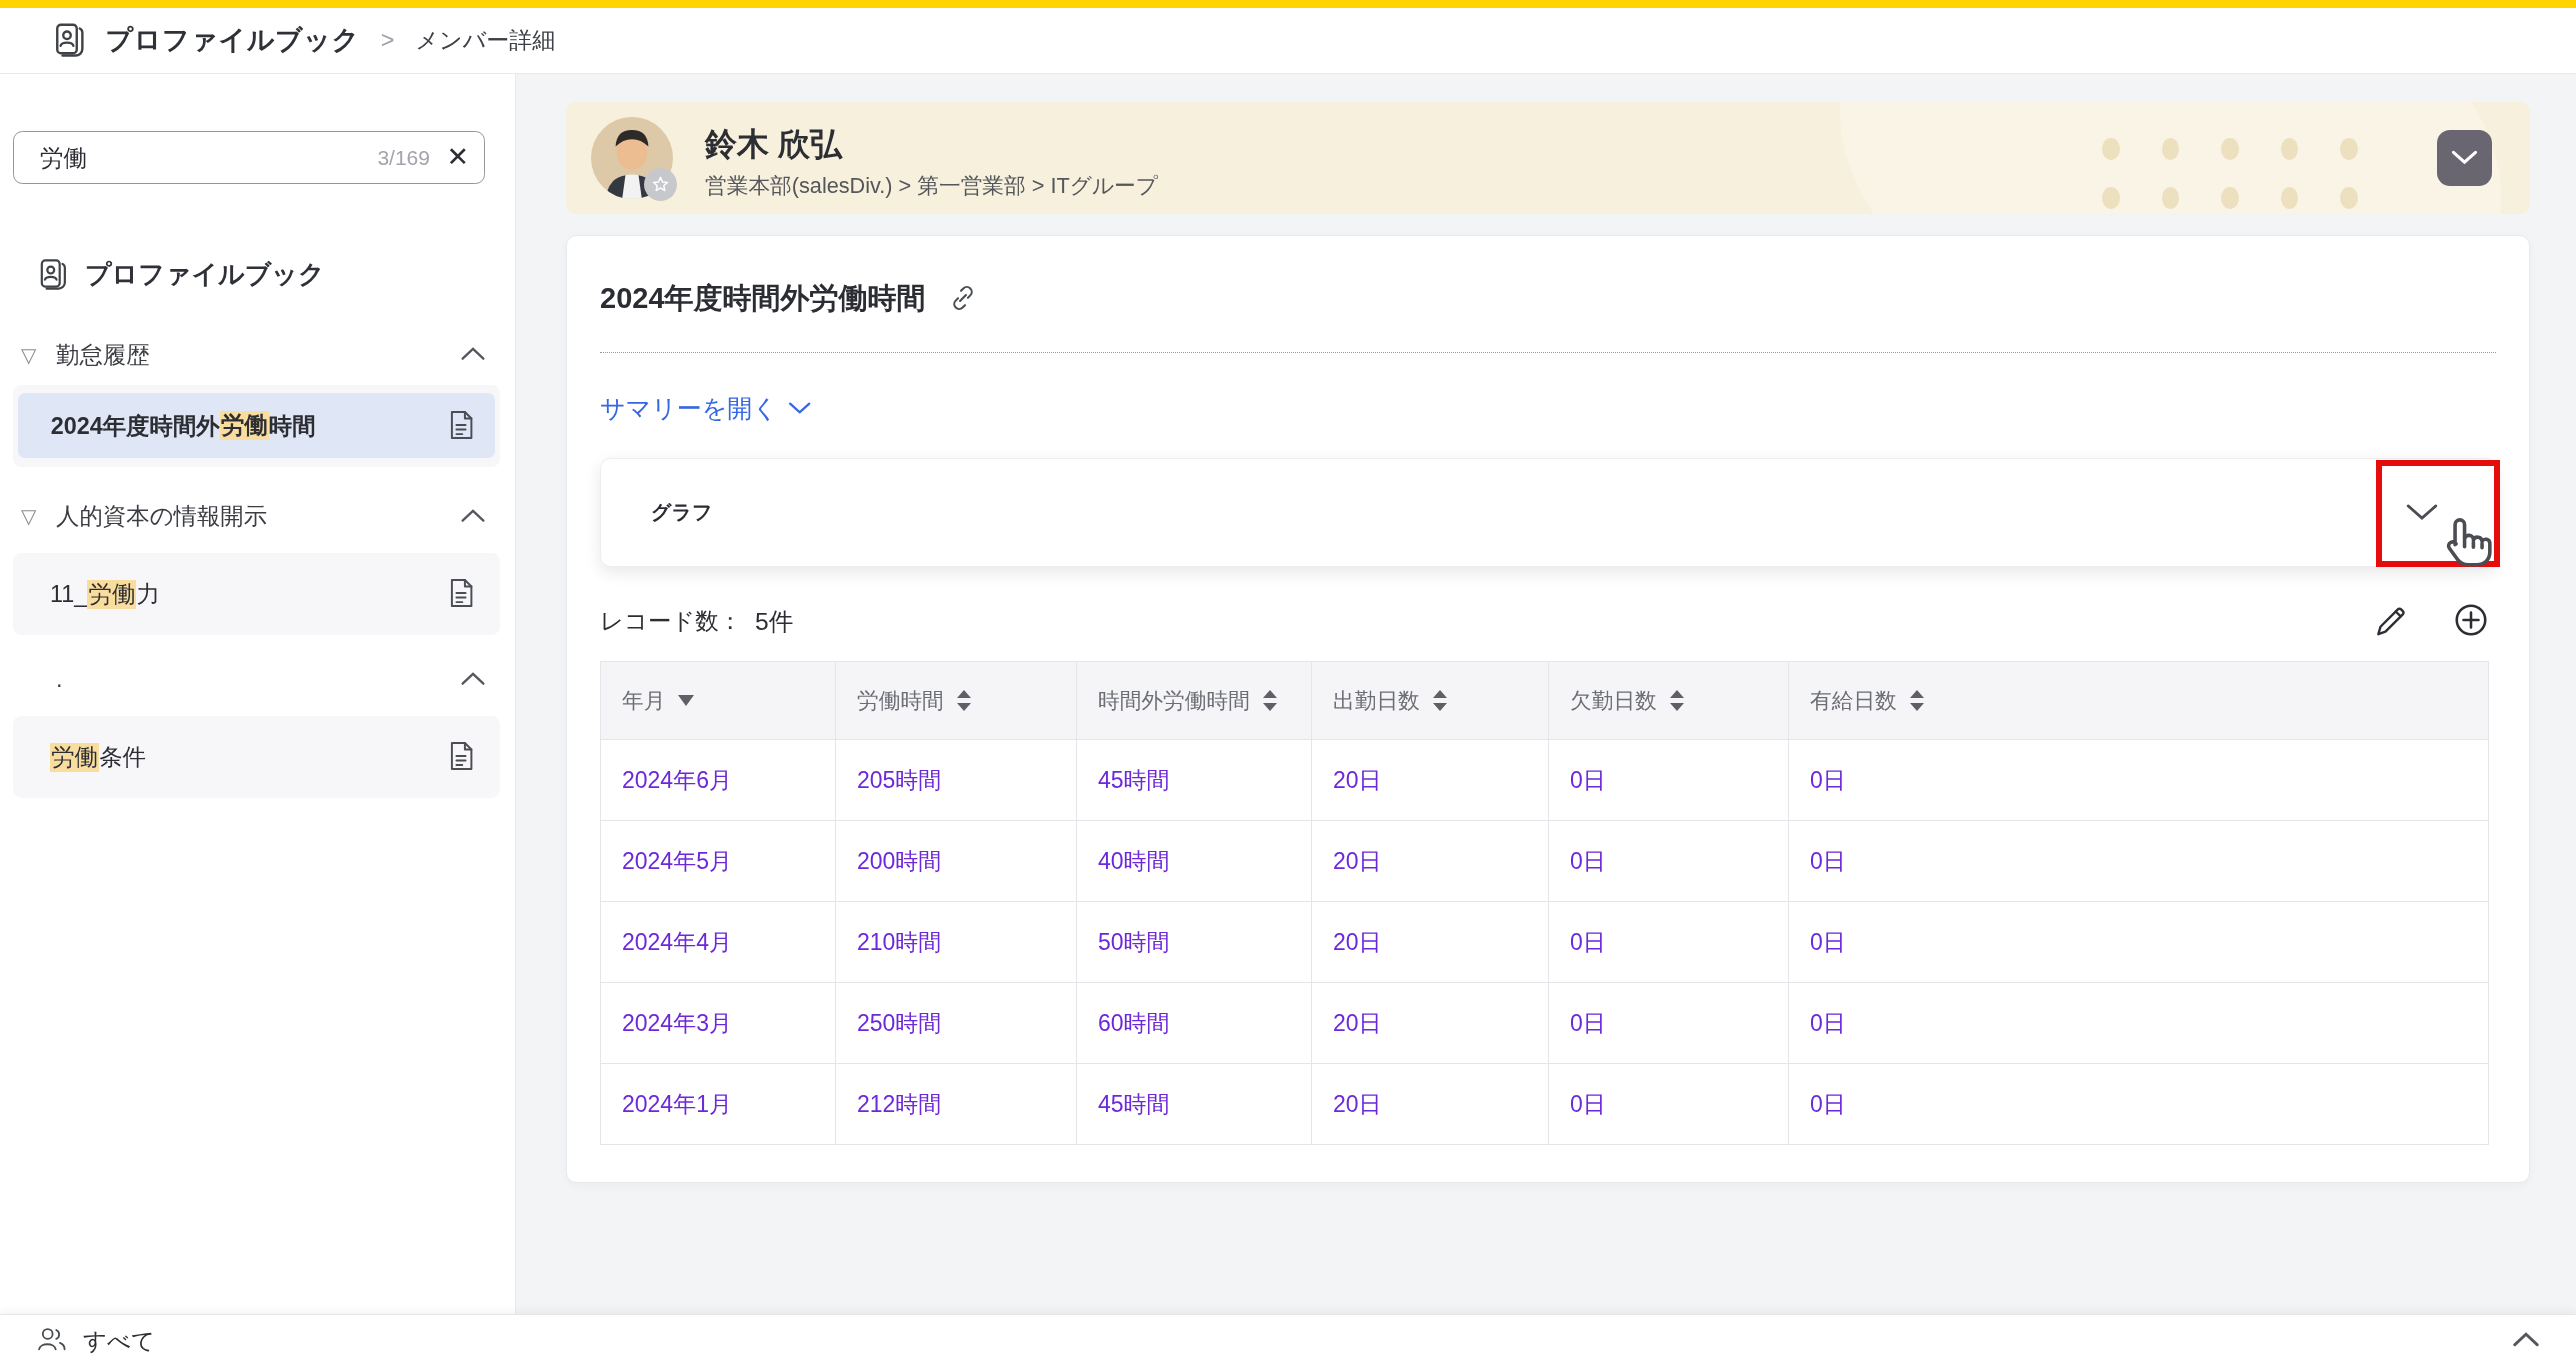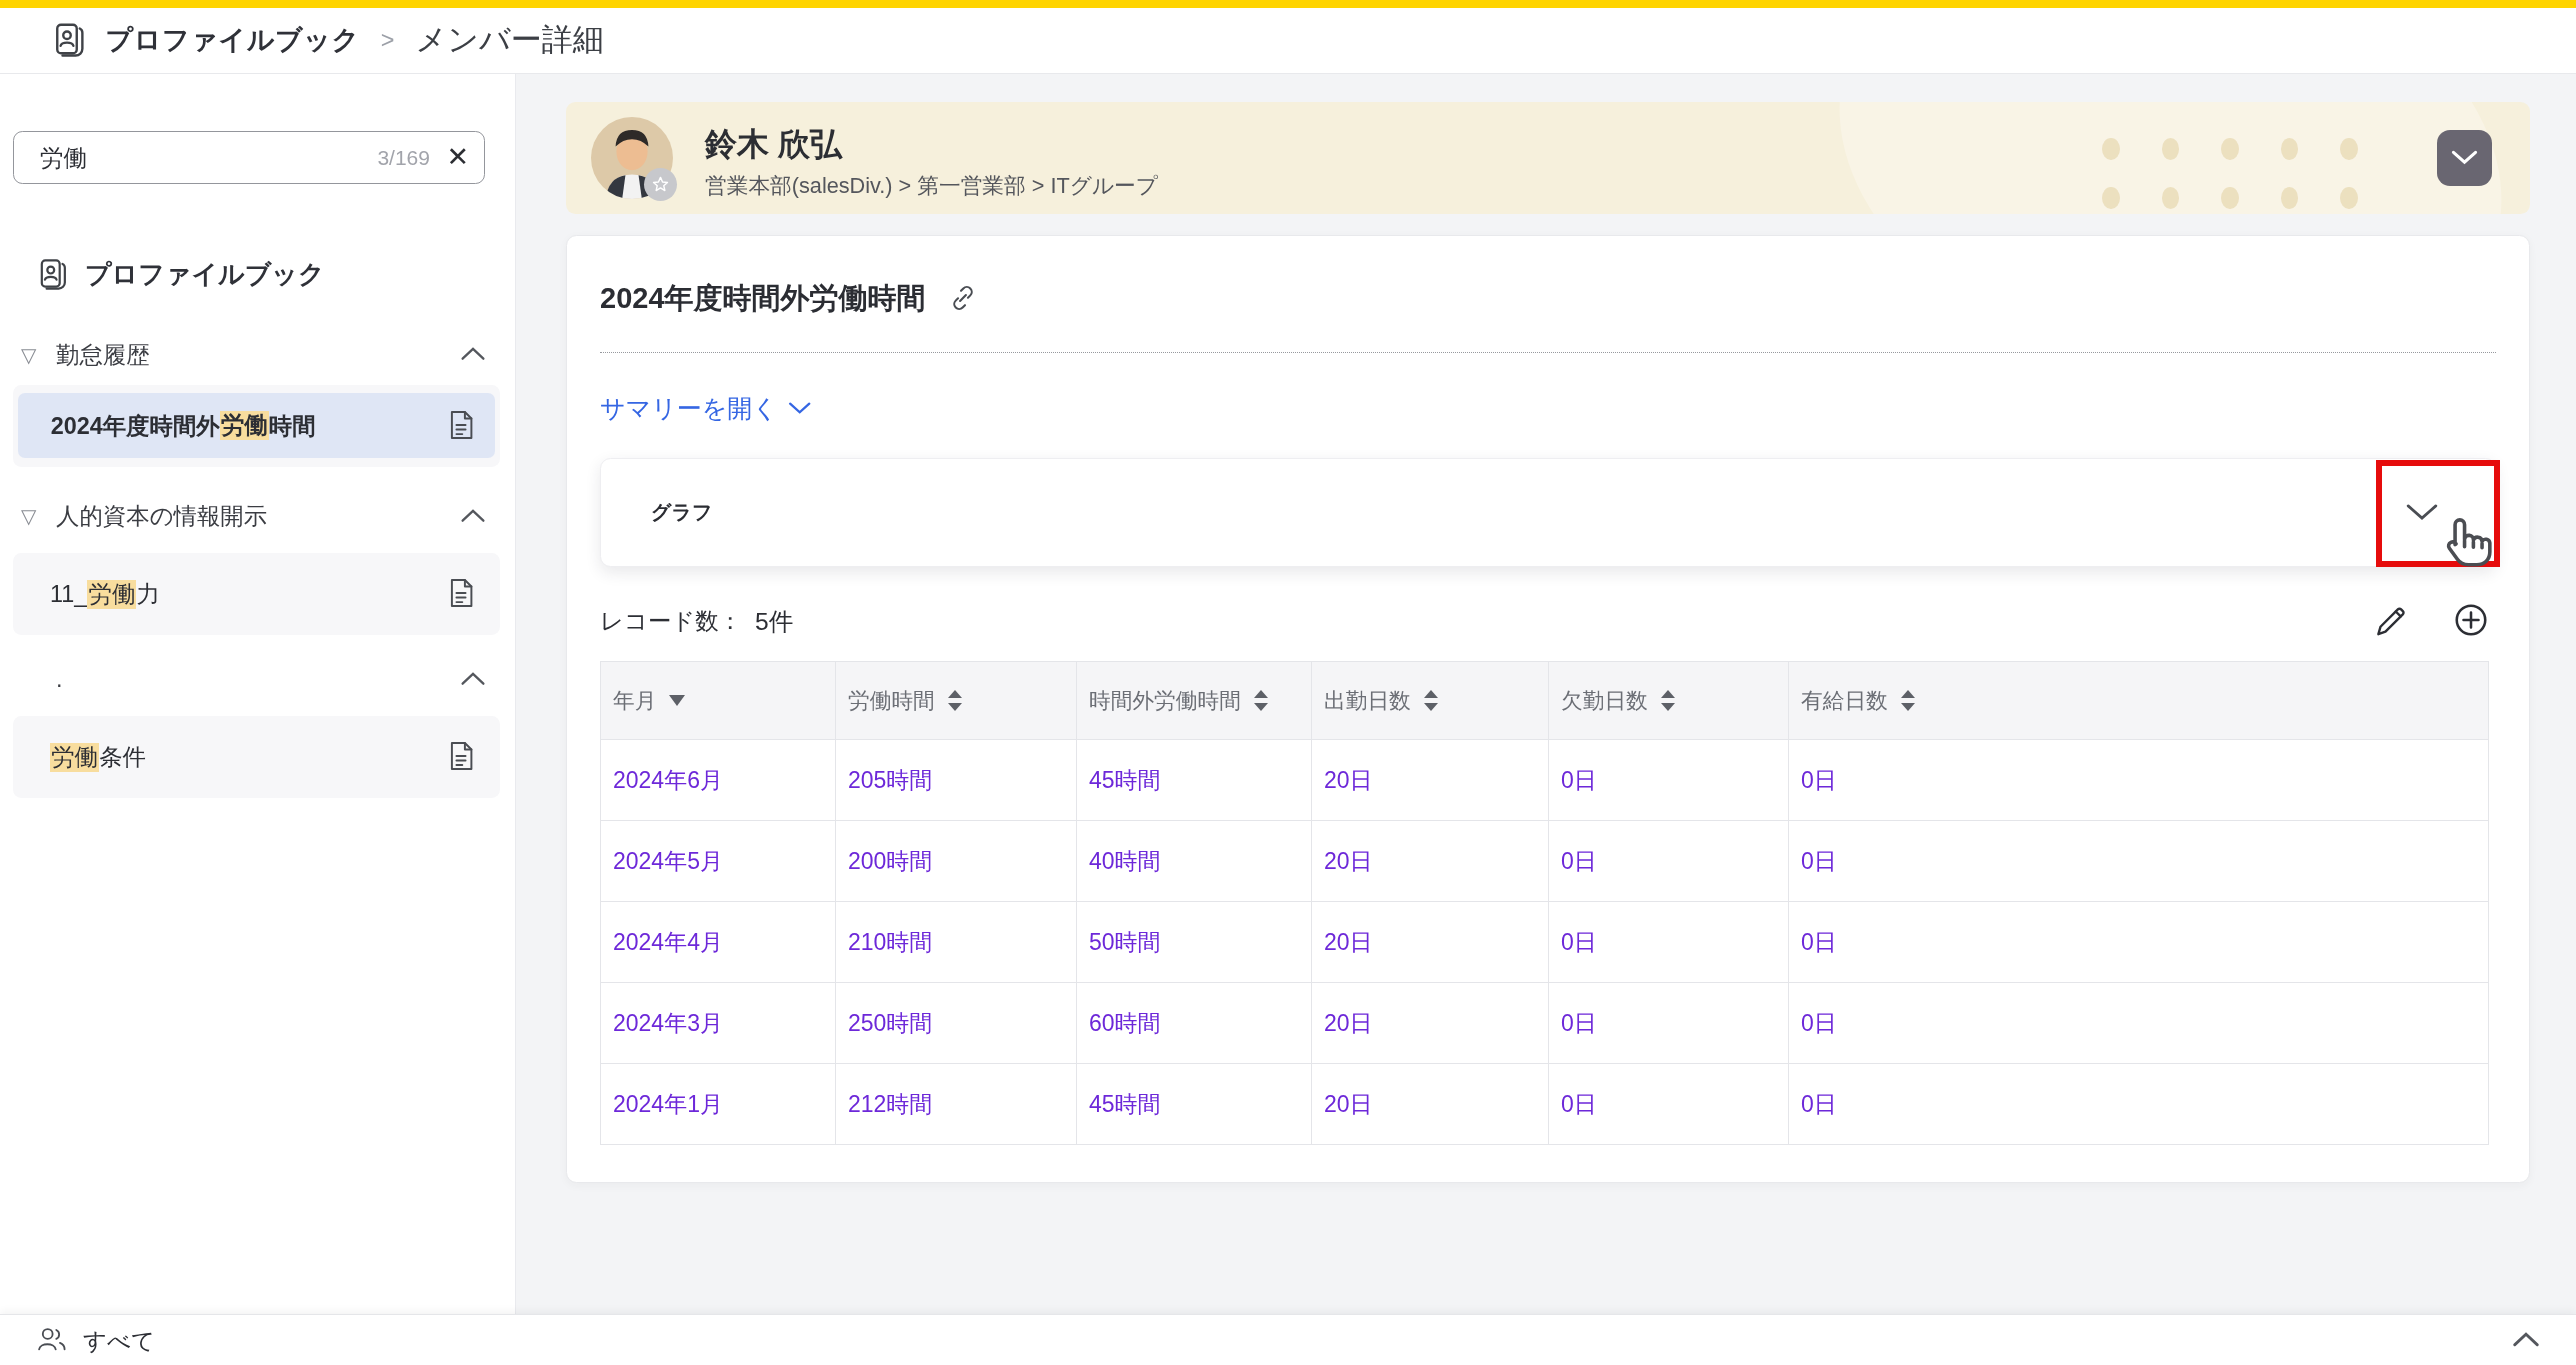--- a/index.html
+++ b/index.html
@@ -5,21 +5,21 @@
   * { margin:0; padding:0; box-sizing:border-box; }
   html,body { width:2576px; height:1366px; }
   body { font-family:"Liberation Sans", sans-serif; color:#2c2e34; background:#fff; position:relative; overflow:hidden; }
 
   
   .topbar { position:absolute; left:0; top:0; width:2576px; height:7.6px; background:#ffd400; }
   .appbar { position:absolute; left:0; top:7.6px; width:2576px; height:66px; background:#fff;
             border-bottom:0.6px solid #e8e9ec; display:flex; align-items:center; padding-left:52px; gap:17.6px; }
   .appbar .ttl { font-size:27px; font-weight:bold; color:#2f3138; letter-spacing:0.6px; }
   .appbar .sep { font-size:23.4px; color:#9ca0a8; margin:0 3.5px; }
-  .appbar .cur { font-size:31px; color:#3c3f45; }
+  .appbar .cur { font-size:23px; color:#3c3f45; }
 
   .icon { display:inline-block; flex:none; }
 
   
   .sidebar { position:absolute; left:0; top:74px; width:516px; bottom:52px; background:#fff; border-right:0.6px solid #e9eaee; }
   .search { margin:57px 30px 0 13px; height:53px; border:1.8px solid #94969c; border-radius:9.4px; background:#fff;
             display:flex; align-items:center; padding:0 15px 0 26px; }
   .search .val { font-size:23.4px; color:#2b2d33; flex:1; border:none; outline:none; background:transparent; font-family:inherit; }
   .search .cnt { font-size:21px; color:#a2a4ab; margin-right:16.4px; }
   .search .clr { font-size:27px; color:#2c2e33; line-height:1; cursor:pointer; }
@@ -73,21 +73,21 @@
   .redbox { position:absolute; right:-4.7px; top:0.6px; width:124px; height:107px; border:6.4px solid #e60c0c; z-index:5; }
   .hand { position:absolute; left:52px; top:46px; }
 
   .records-row { margin-top:35px; display:flex; align-items:center; }
   .rec-label { font-size:23.4px; color:#2c2e34; }
   .rec-value { font-size:24.6px; font-weight:normal; margin-left:13px; }
   .rec-icons { margin-left:auto; display:flex; align-items:center; gap:47px; padding-right:7px; }
   .rec-icons .icon { cursor:pointer; }
 
   table.data { margin-top:21px; width:1889px; border-collapse:collapse; table-layout:fixed; }
-  table.data th, table.data td { border:0.6px solid #e4e5e9; text-align:left; padding-left:12px;margin-left:8px; }
+  table.data th, table.data td { border:0.6px solid #e4e5e9; text-align:left; padding-left:21px;margin-left:8px; }
   table.data th { height:78px; background:#f5f5f7; color:#6b6e75; font-size:21.7px; font-weight:normal; }
   table.data td { height:81px; background:#fff; font-size:23px; color:#6d28d9; }
   .c0{width:235px;} .c1{width:241px;} .c2{width:235px;} .c3{width:237px;} .c4{width:240px;} .c5{width:auto;}
   .th-in { display:flex; align-items:center; gap:13px; }
   .tri-down { width:0; height:0; border-left:8.8px solid transparent; border-right:8.8px solid transparent; border-top:11px solid #5d6067; }
   .sort-ud { display:flex; flex-direction:column; gap:4.1px; }
   .sort-ud .u { width:0; height:0; border-left:7px solid transparent; border-right:7px solid transparent; border-bottom:8.8px solid #5d6067; }
   .sort-ud .d { width:0; height:0; border-left:7px solid transparent; border-right:7px solid transparent; border-top:8.8px solid #5d6067; }
 
   

